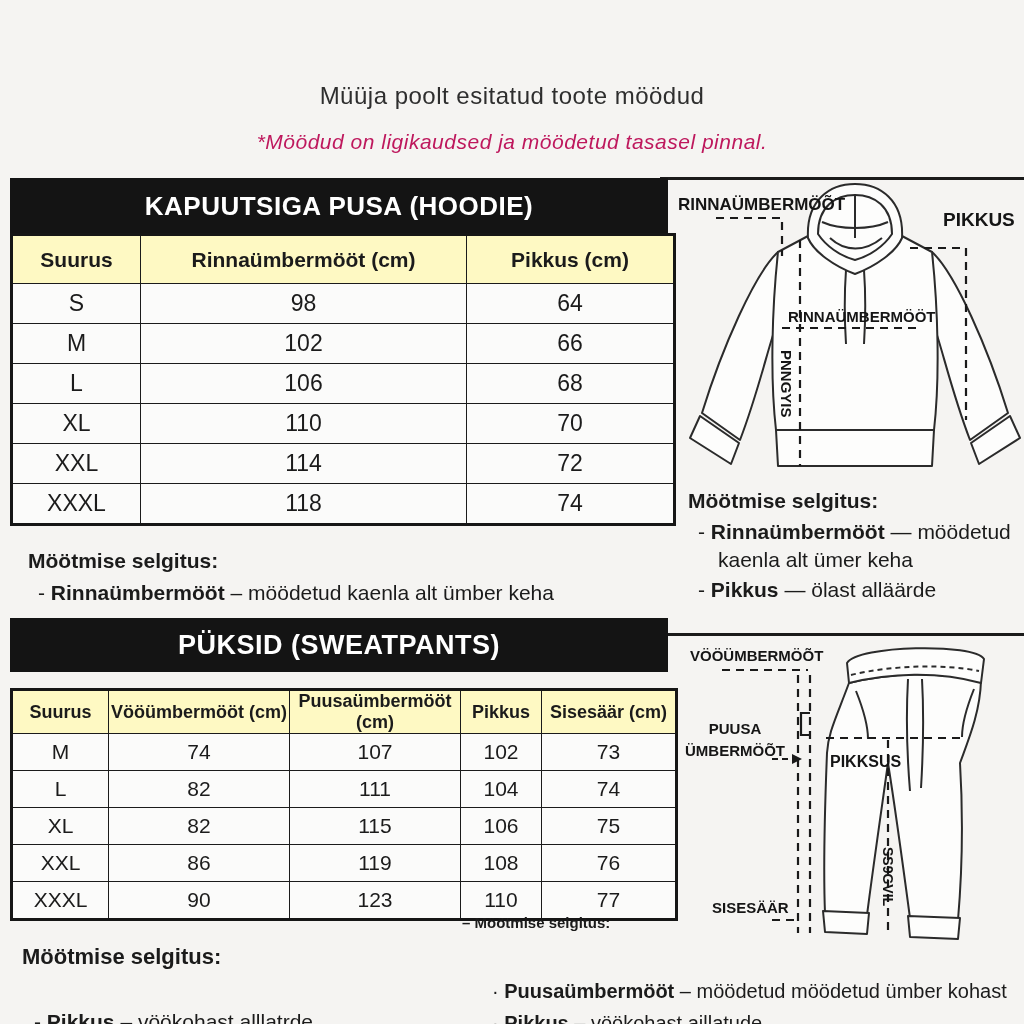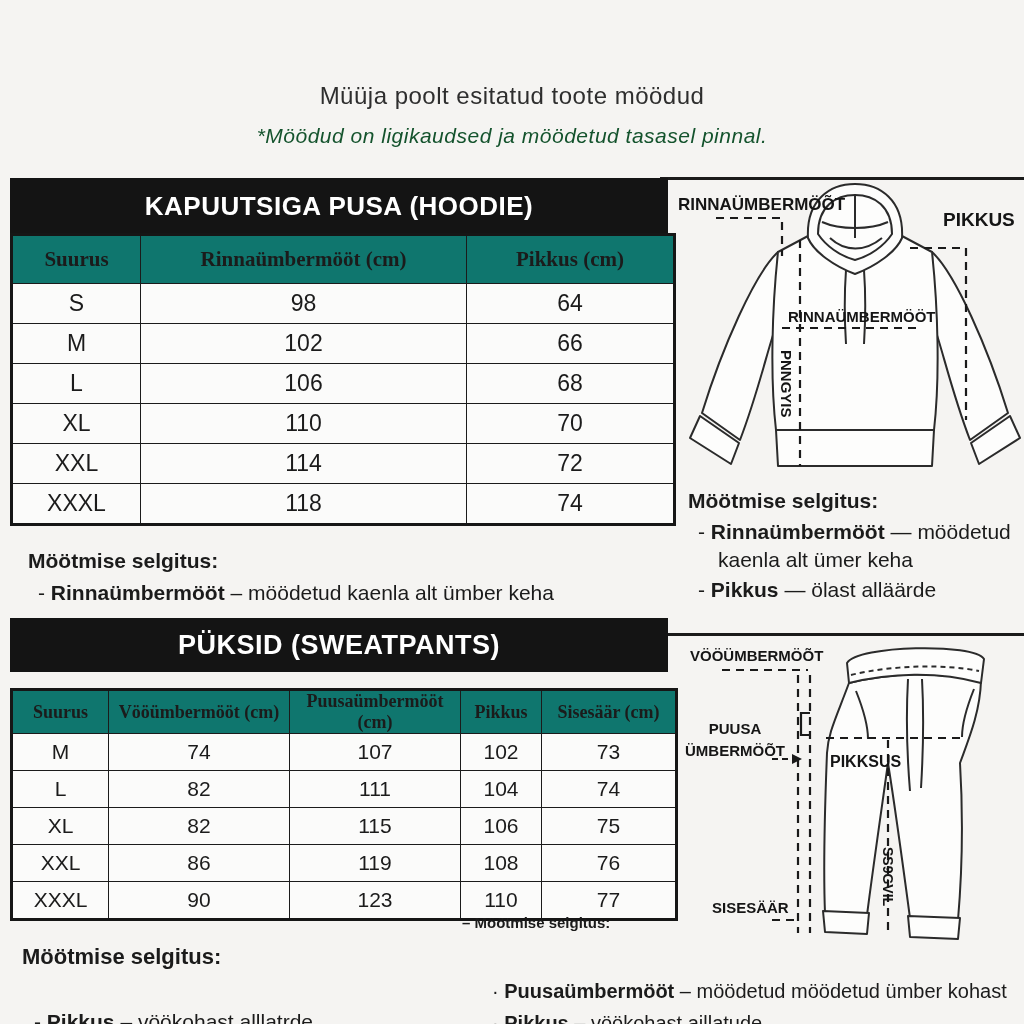--- a/index.html
+++ b/index.html
@@ -5,31 +5,31 @@
   html,body{margin:0;padding:0;}
   body{width:1024px;height:1024px;overflow:hidden;background:#f5f4f2;
        font-family:"Liberation Sans",sans-serif;color:#1b1b1b;}
   #canvas{position:relative;width:1024px;height:1024px;overflow:hidden;background:#f5f4f2;}
 
   .abs{position:absolute;}
   .center{text-align:center;width:100%;}
 
   .title{top:22px;font-size:44px;font-weight:700;letter-spacing:2px;color:#1c1c1c;}
   .subtitle{top:82px;font-size:24px;color:#2e2e2e;letter-spacing:0.5px;}
-  .note{top:124px;font-size:21px;font-style:italic;color:#14532d;letter-spacing:0.5px;}
+  .note{top:130px;font-size:21px;font-style:italic;color:#be185d;letter-spacing:0.5px;}
 
   .band{background:#141414;color:#fff;font-weight:700;text-align:center;
         border:2px solid #141414;box-sizing:border-box;}
   .band1{left:10px;top:178px;width:658px;height:55px;font-size:26px;line-height:52px;letter-spacing:0.5px;}
   .band2{left:10px;top:618px;width:658px;height:54px;font-size:27px;line-height:51px;letter-spacing:0.5px;}
 
   table{border-collapse:collapse;table-layout:fixed;background:#fbfbfa;}
   .sizetable{position:absolute;left:10px;width:658px;border:3px solid #161616;}
   th,td{border:1.6px solid #1b1b1b;text-align:center;vertical-align:middle;padding:0;}
-  th{background:#0f766e;font-weight:700;font-family:Liberation Serif, serif;}
+  th{background:#fef9c3;font-weight:700;}
   .t1{top:233px;}
   .t1 th{height:47px;font-size:21px;}
   .t1 td{height:39px;font-size:23px;}
   .t1 th:nth-child(1){width:127px;}
   .t1 th:nth-child(2){width:325px;}
   .t1 th:nth-child(3){width:206px;}
   .t2{top:688px;}
   .t2 th{height:41px;font-size:18px;}
   .t2 td{height:36px;font-size:21px;}
   .t2 th:nth-child(1){width:95px;}

